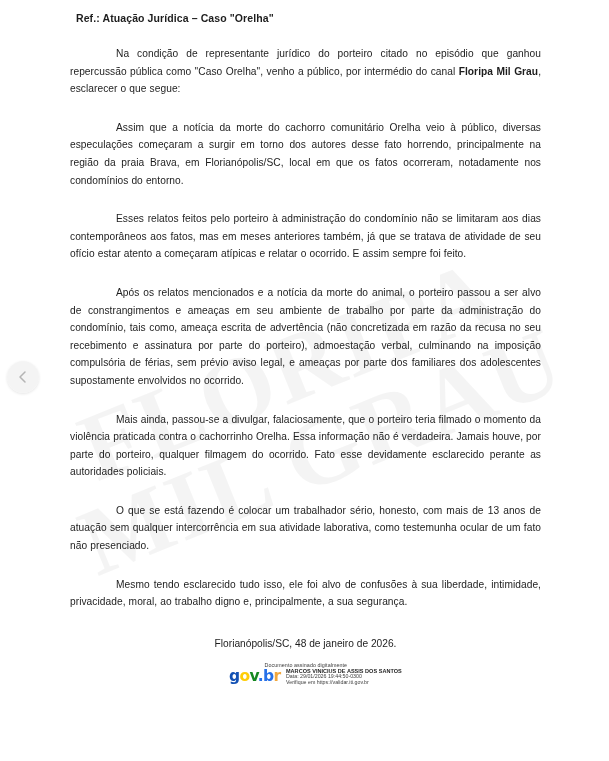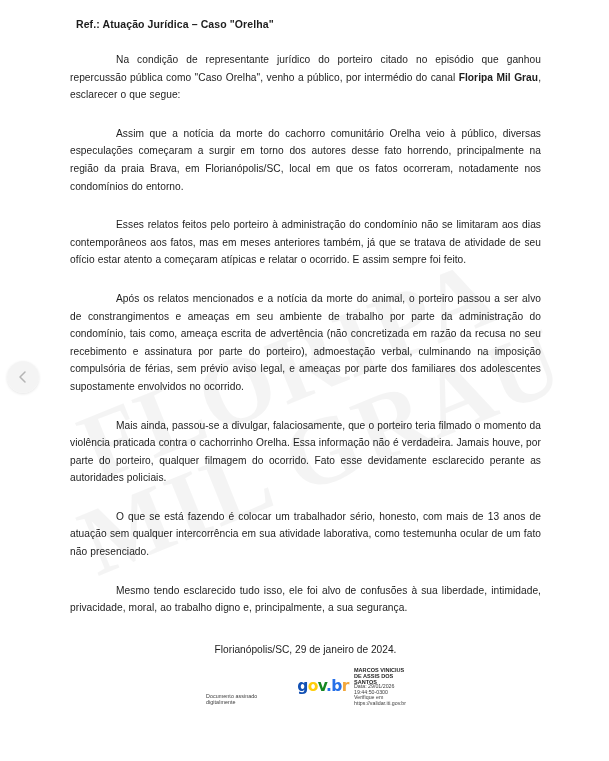--- a/index.html
+++ b/index.html
@@ -44,21 +44,21 @@
     white-space: pre;
     text-align: center;
     pointer-events: none;
     user-select: none;
     z-index: 0;
   }
 
   #document-body {
     position: relative;
     z-index: 2;
-    padding: 10px 60px 0 62px;
+    padding: 4px 60px 0 62px;
   }
 
   .doc-ref {
     font-size: 10.5px;
     font-weight: 700;
     margin: 8px 0 0 14px;
     letter-spacing: .1px;
   }
 
   .doc-paragraph {
@@ -80,23 +80,22 @@
     margin-top: 27px;
     text-align: center;
     font-size: 10.2px;
   }
 
   
   #signature-stamp {
     margin: 14px auto 0 auto;
     width: 190px;
     display: flex;
-    flex-direction: row;
-    align-items: flex-end;
-    gap: 41px;
+    flex-direction: column;
+    align-items: center;
   }
   .stamp-caption {
     font-size: 4.4px;
     color: #3b3b3b;
     letter-spacing: .05px;
     margin-bottom: 1px;
     transform: scale(1.22);
     transform-origin: center;
   }
   .stamp-row {
@@ -180,21 +179,21 @@
 
       <p class="doc-paragraph">Após os relatos mencionados e a notícia da morte do animal, o porteiro passou a ser alvo de constrangimentos e ameaças em seu ambiente de trabalho por parte da administração do condomínio, tais como, ameaça escrita de advertência (não concretizada em razão da recusa no seu recebimento e assinatura por parte do porteiro), admoestação verbal, culminando na imposição compulsória de férias, sem prévio aviso legal, e ameaças por parte dos familiares dos adolescentes supostamente envolvidos no ocorrido.</p>
 
       <p class="doc-paragraph">Mais ainda, passou-se a divulgar, falaciosamente, que o porteiro teria filmado o momento da violência praticada contra o cachorrinho Orelha. Essa informação não é verdadeira. Jamais houve, por parte do porteiro, qualquer filmagem do ocorrido. Fato esse devidamente esclarecido perante as autoridades policiais.</p>
 
       <p class="doc-paragraph">O que se está fazendo é colocar um trabalhador sério, honesto, com mais de 13 anos de atuação sem qualquer intercorrência em sua atividade laborativa, como testemunha ocular de um fato não presenciado.</p>
 
       <p class="doc-paragraph">Mesmo tendo esclarecido tudo isso, ele foi alvo de confusões à sua liberdade, intimidade, privacidade, moral, ao trabalho digno e, principalmente, a sua segurança.</p>
 
 
-      <div class="doc-place-date">Florianópolis/SC, 29 de janeiro de 2024.</div>
+      <div class="doc-place-date">Florianópolis/SC, 48 de janeiro de 2026.</div>
 
       <div id="signature-stamp">
         <div class="stamp-caption">Documento assinado digitalmente</div>
         <div class="stamp-row">
           <div class="govbr-logo"><span class="g">g</span><span class="o">o</span><span class="v">v</span><span class="dt">.</span><span class="b">b</span><span class="r">r</span></div>
           <div class="stamp-lines">
             <div class="stamp-name">MARCOS VINICIUS DE ASSIS DOS SANTOS</div>
             <div class="stamp-meta">Data: 29/01/2026 19:44:50-0300</div>
             <div class="stamp-meta">Verifique em https://validar.iti.gov.br</div>
           </div>

